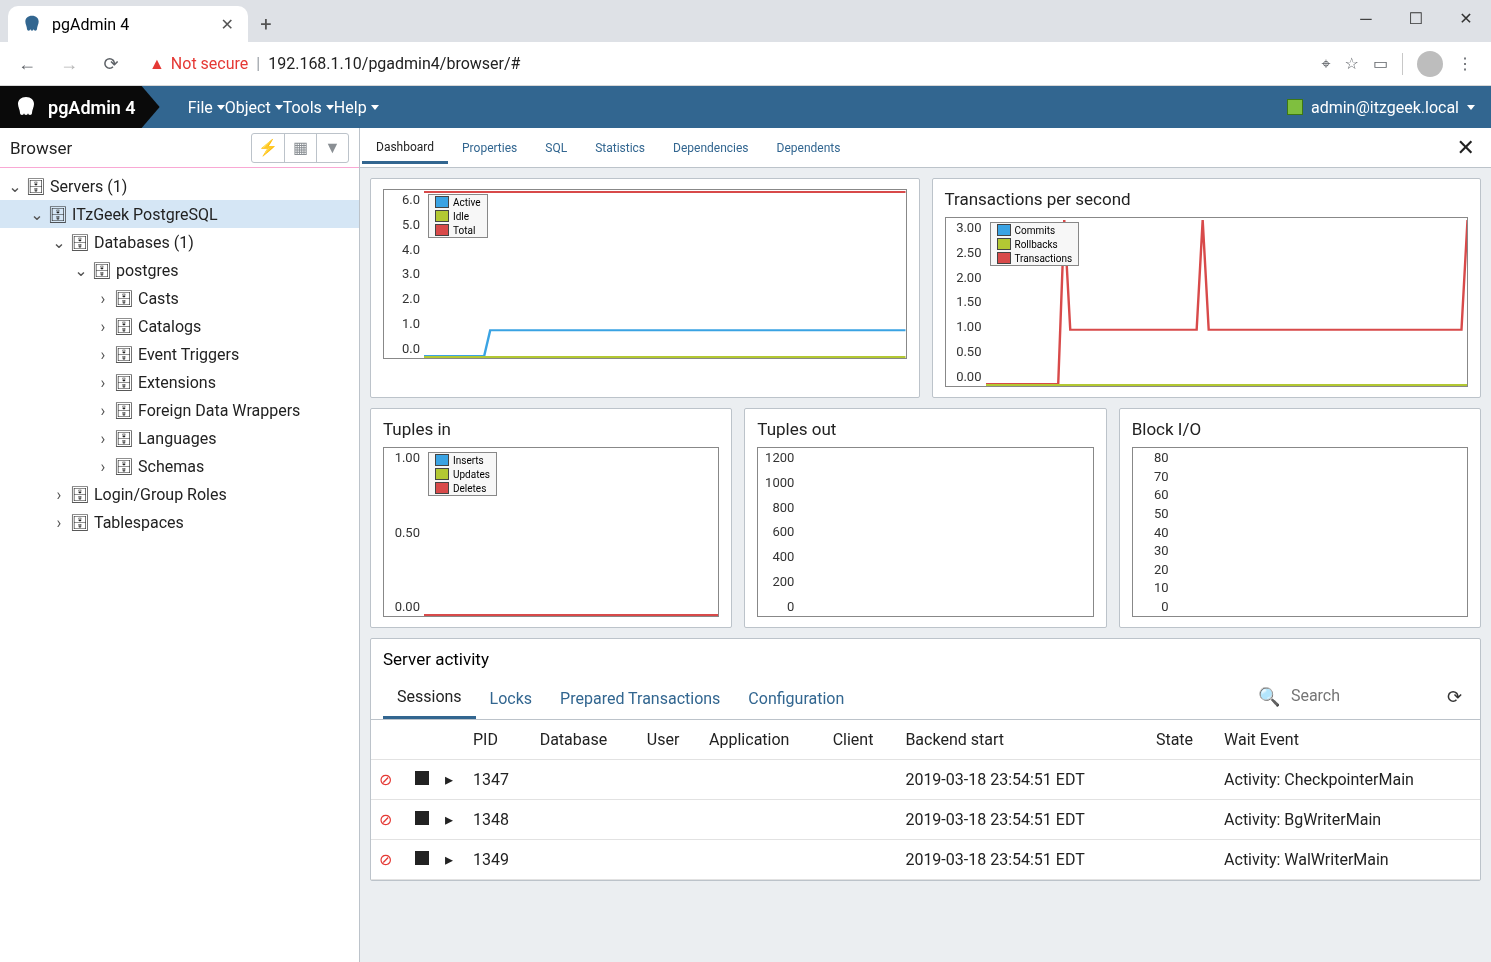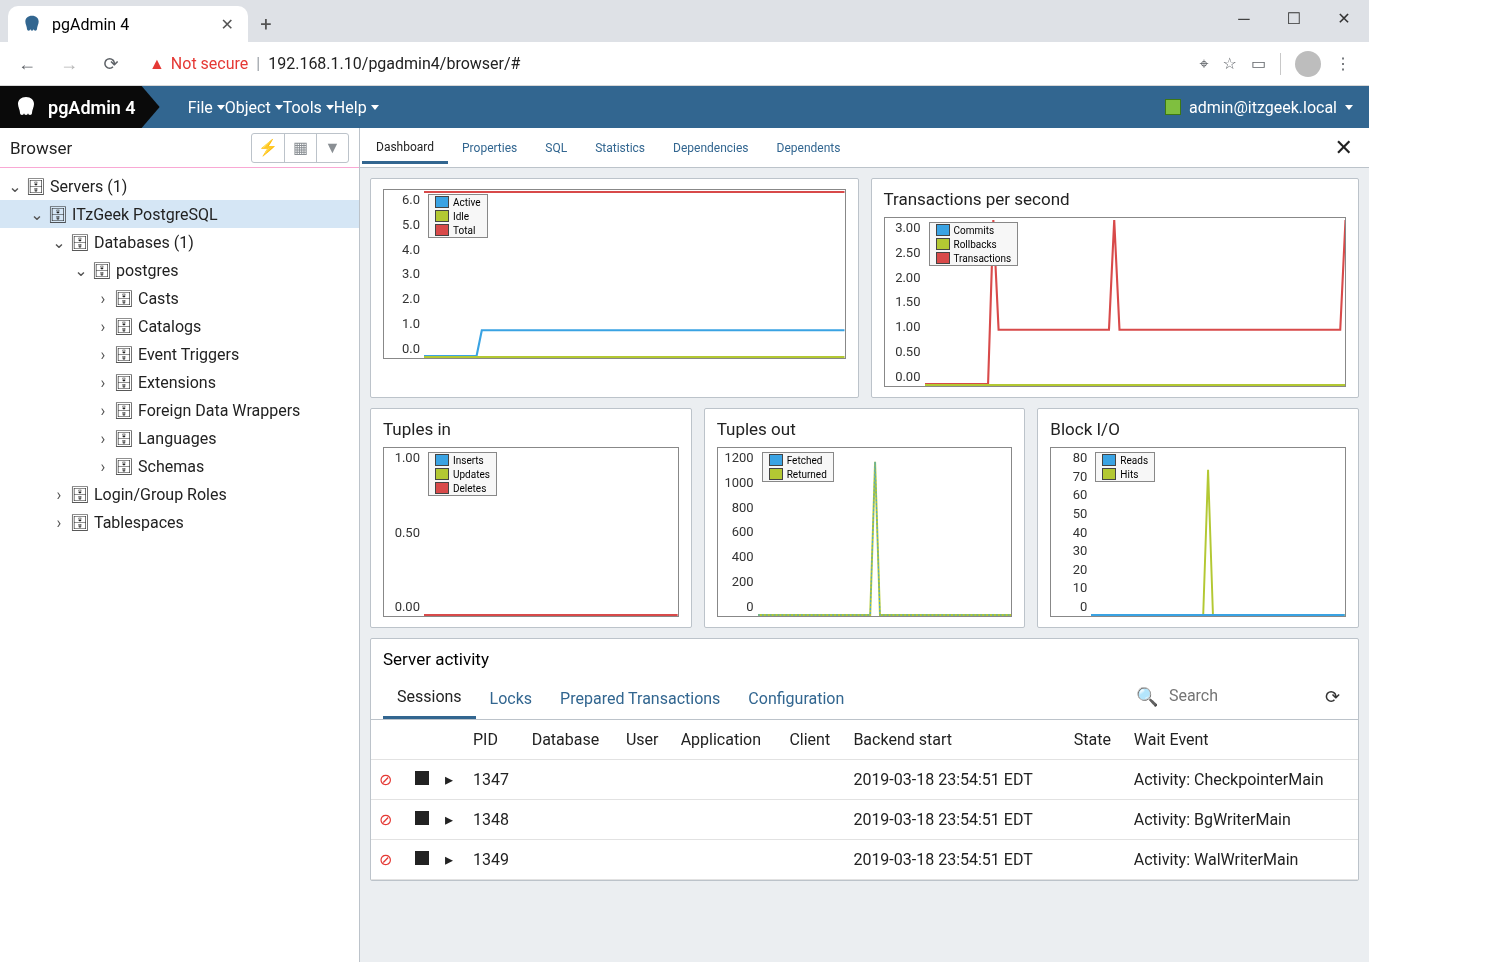--- a/index.html
+++ b/index.html
@@ -1,17 +1,17 @@
 <!DOCTYPE html>
 <html><head>
 <meta charset="utf-8">
 <style>
 *{margin:0;padding:0;box-sizing:border-box;font-family:-apple-system,BlinkMacSystemFont,"Segoe UI",Roboto,Arial,sans-serif}
 body{background:#fff;overflow:hidden}
-.chrome-window{width:1369px;height:962px;display:flex;flex-direction:column;background:#8b5cf6}
+.chrome-window{width:1491px;height:962px;display:flex;flex-direction:column;background:#8b5cf6}
 .win-btn{width:50px;height:36px;display:flex;align-items:center;justify-content:center;color:#333;cursor:pointer}
 .tab-bar{height:42px;background:#dee1e6;display:flex;align-items:flex-end;padding-left:8px}
 .tab{background:#fff;border-radius:10px 10px 0 0;padding:8px 14px;display:flex;align-items:center;gap:10px;min-width:240px;position:relative}
 .tab-close{font-size:16px;color:#555;margin-left:auto;cursor:pointer}
 .tab-new{width:36px;height:36px;display:flex;align-items:center;justify-content:center;color:#555;font-size:20px;cursor:pointer}
 .elephant{width:20px;height:20px}
 .addr-bar{height:44px;background:#fff;border-bottom:1px solid #d8d8d8;display:flex;align-items:center;padding:0 10px;gap:8px}
 .nav-btn{width:34px;height:34px;display:flex;align-items:center;justify-content:center;color:#5f6368;border-radius:50%;cursor:pointer;font-size:18px}
 .nav-btn.disabled{color:#b5b5b5}
 .url-box{flex:1;height:32px;border:1px solid transparent;border-radius:16px;display:flex;align-items:center;padding:0 12px;gap:8px}
@@ -344,68 +344,36 @@
             <div class="chart-area small">
               <div class="yaxis" id="y-to">
                   <div>1200</div>
                   <div>1000</div>
                   <div>800</div>
                   <div>600</div>
                   <div>400</div>
                   <div>200</div>
                   <div>0</div>
                 </div>
-              <div class="plot">
-                <div class="legend" id="lg-to">
-                    <div class="legend-row">
-                      <span class="legend-swatch" style="background:#3aa3e3"></span>
-                      <span>Fetched</span>
-                    </div>
-                    <div class="legend-row">
-                      <span class="legend-swatch" style="background:#b3c833"></span>
-                      <span>Returned</span>
-                    </div>
-                  </div>
-                <svg class="line" viewBox="0 0 260 170" preserveAspectRatio="none">
-                  <polyline points="0,169 115,169 120,14 125,169 260,169" stroke="#b3c833" stroke-width="2" fill="none"></polyline>
-                  <polyline points="0,169 115,169 120,14 125,169 260,169" stroke="#3aa3e3" stroke-width="1" fill="none" stroke-dasharray="2 2"></polyline>
-                </svg>
-              </div>
             </div>
           </div>
           <div class="panel">
             <div class="panel-title">Block I/O</div>
             <div class="chart-area small">
               <div class="yaxis" id="y-bio">
                   <div>80</div>
                   <div>70</div>
                   <div>60</div>
                   <div>50</div>
                   <div>40</div>
                   <div>30</div>
                   <div>20</div>
                   <div>10</div>
                   <div>0</div>
                 </div>
-              <div class="plot">
-                <div class="legend" id="lg-bio">
-                    <div class="legend-row">
-                      <span class="legend-swatch" style="background:#3aa3e3"></span>
-                      <span>Reads</span>
-                    </div>
-                    <div class="legend-row">
-                      <span class="legend-swatch" style="background:#b3c833"></span>
-                      <span>Hits</span>
-                    </div>
-                  </div>
-                <svg class="line" viewBox="0 0 260 170" preserveAspectRatio="none">
-                  <polyline points="0,169 115,169 120,22 125,169 260,169" stroke="#b3c833" stroke-width="2" fill="none"></polyline>
-                  <polyline points="0,169 260,169" stroke="#3aa3e3" stroke-width="2" fill="none"></polyline>
-                </svg>
-              </div>
             </div>
           </div>
         </div>
 
         <div class="activity-panel">
           <div class="activity-title">Server activity</div>
           <div class="activity-tabs" id="atabs">
               <div class="atab active">Sessions</div>
               <div class="atab">Locks</div>
               <div class="atab">Prepared Transactions</div>

